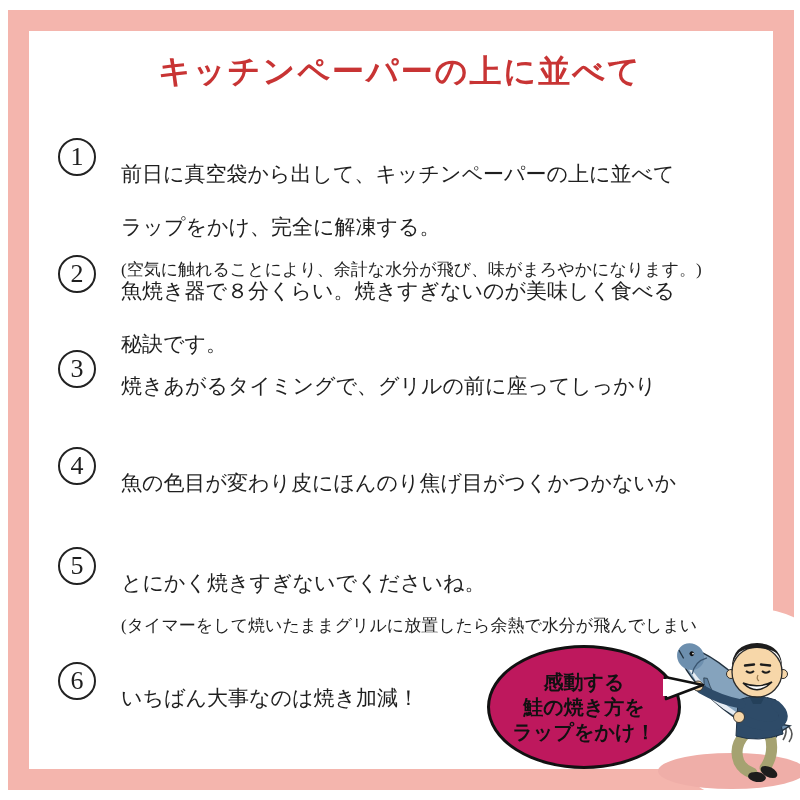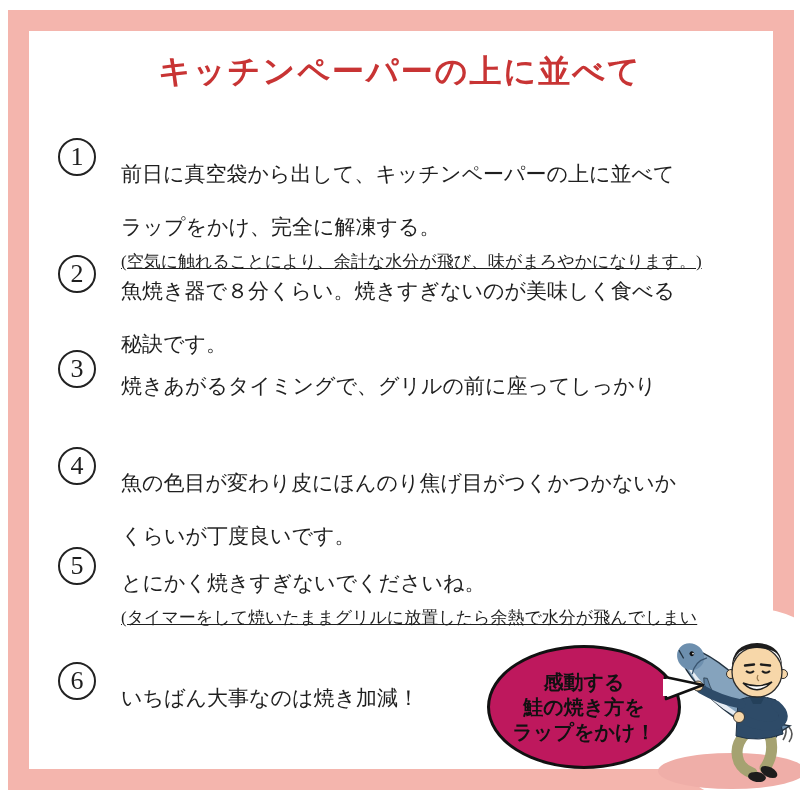--- a/index.html
+++ b/index.html
@@ -58,23 +58,22 @@
   .step-text{display:flex;flex-direction:column;}
   .step-line{
     font-size:21px;
     line-height:34px;
     white-space:nowrap;
     margin-top:19px;
   }
   .step-note{
     font-size:17px;
     line-height:30px;
-    margin-top:3px;
+    margin-top:11px;
     white-space:nowrap;
-    text-decoration:underline;
   }
   .corner-blob{
     position:absolute;
     left:655px;top:608px;
     width:195px;height:195px;
     background:#ffffff;
     border-radius:50%;
     transform:rotate(-25deg);
     z-index:1;
   }
@@ -149,21 +148,20 @@
   <span class="step-num">3</span>
   <div class="step-text">
     <span class="step-line">焼きあがるタイミングで、グリルの前に座ってしっかり</span>
   </div>
 </div>
 
 <div class="step" style="top:447px;">
   <span class="step-num">4</span>
   <div class="step-text">
     <span class="step-line">魚の色目が変わり皮にほんのり焦げ目がつくかつかないか</span>
-    <span class="step-line">くらいが丁度良いです。</span>
   </div>
 </div>
 
 <div class="step" style="top:547px;">
   <span class="step-num">5</span>
   <div class="step-text">
     <span class="step-line">とにかく焼きすぎないでくださいね。</span>
     <span class="step-note">(タイマーをして焼いたままグリルに放置したら余熱で水分が飛んでしまい</span>
   </div>
 </div>

